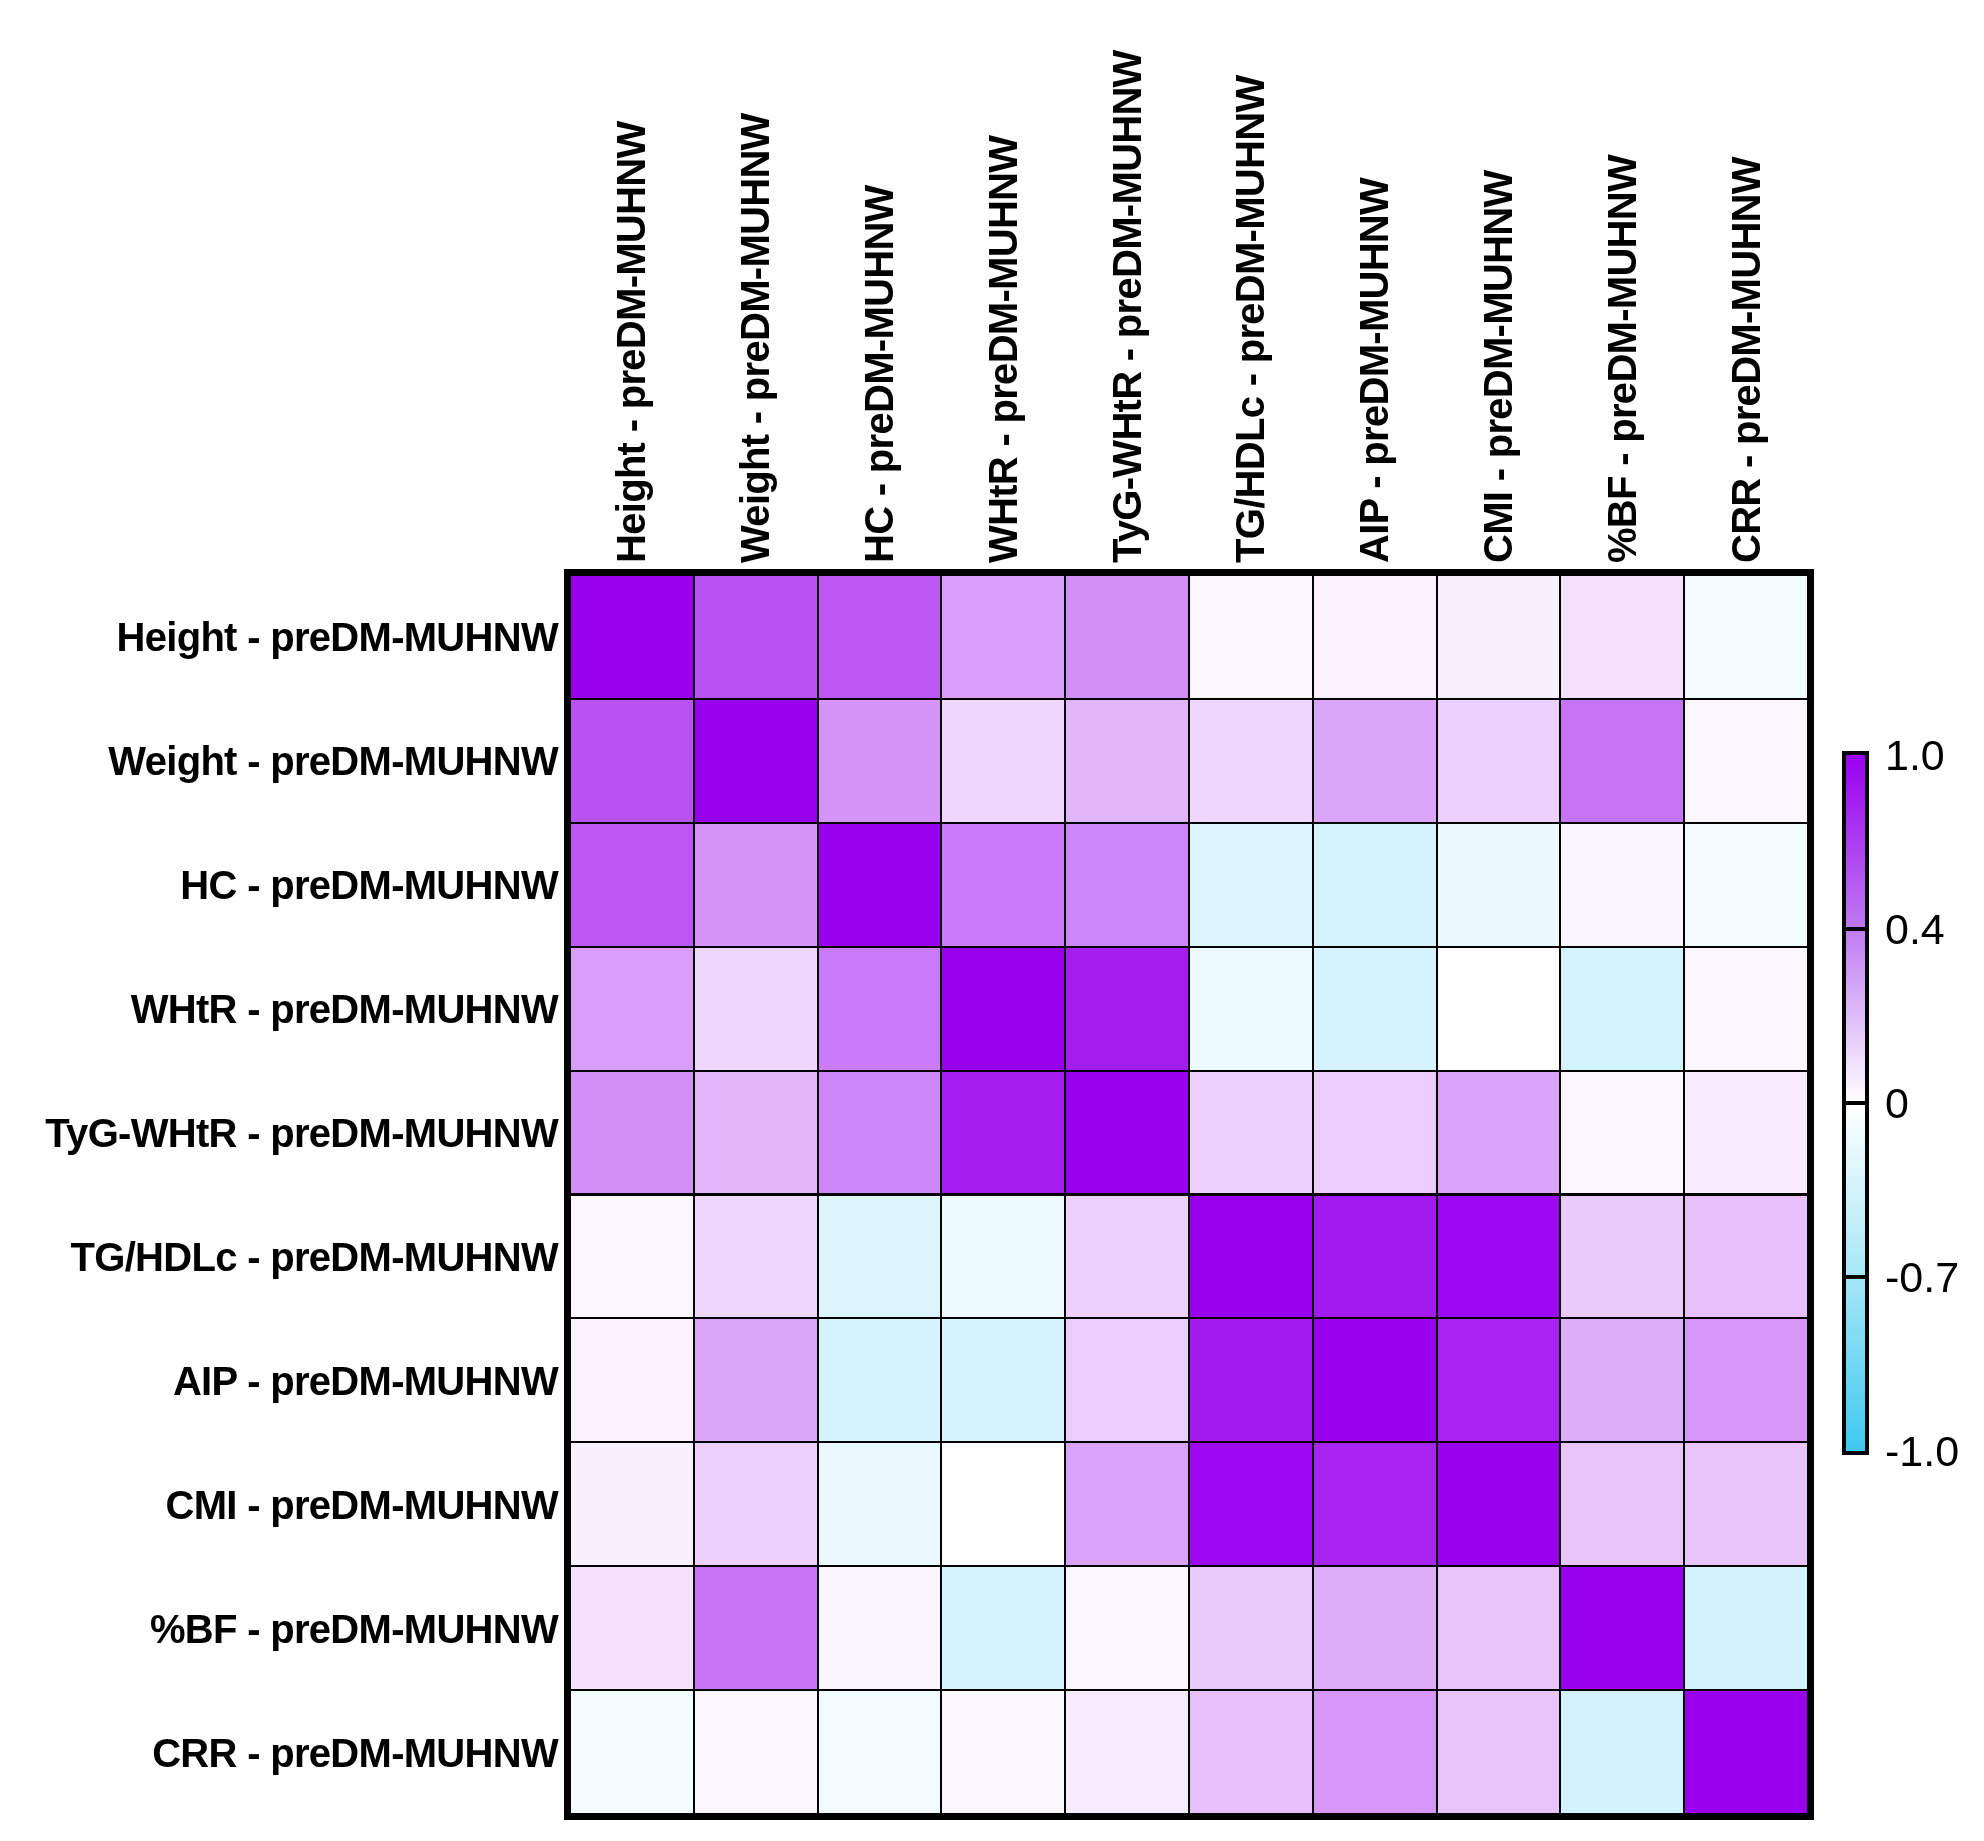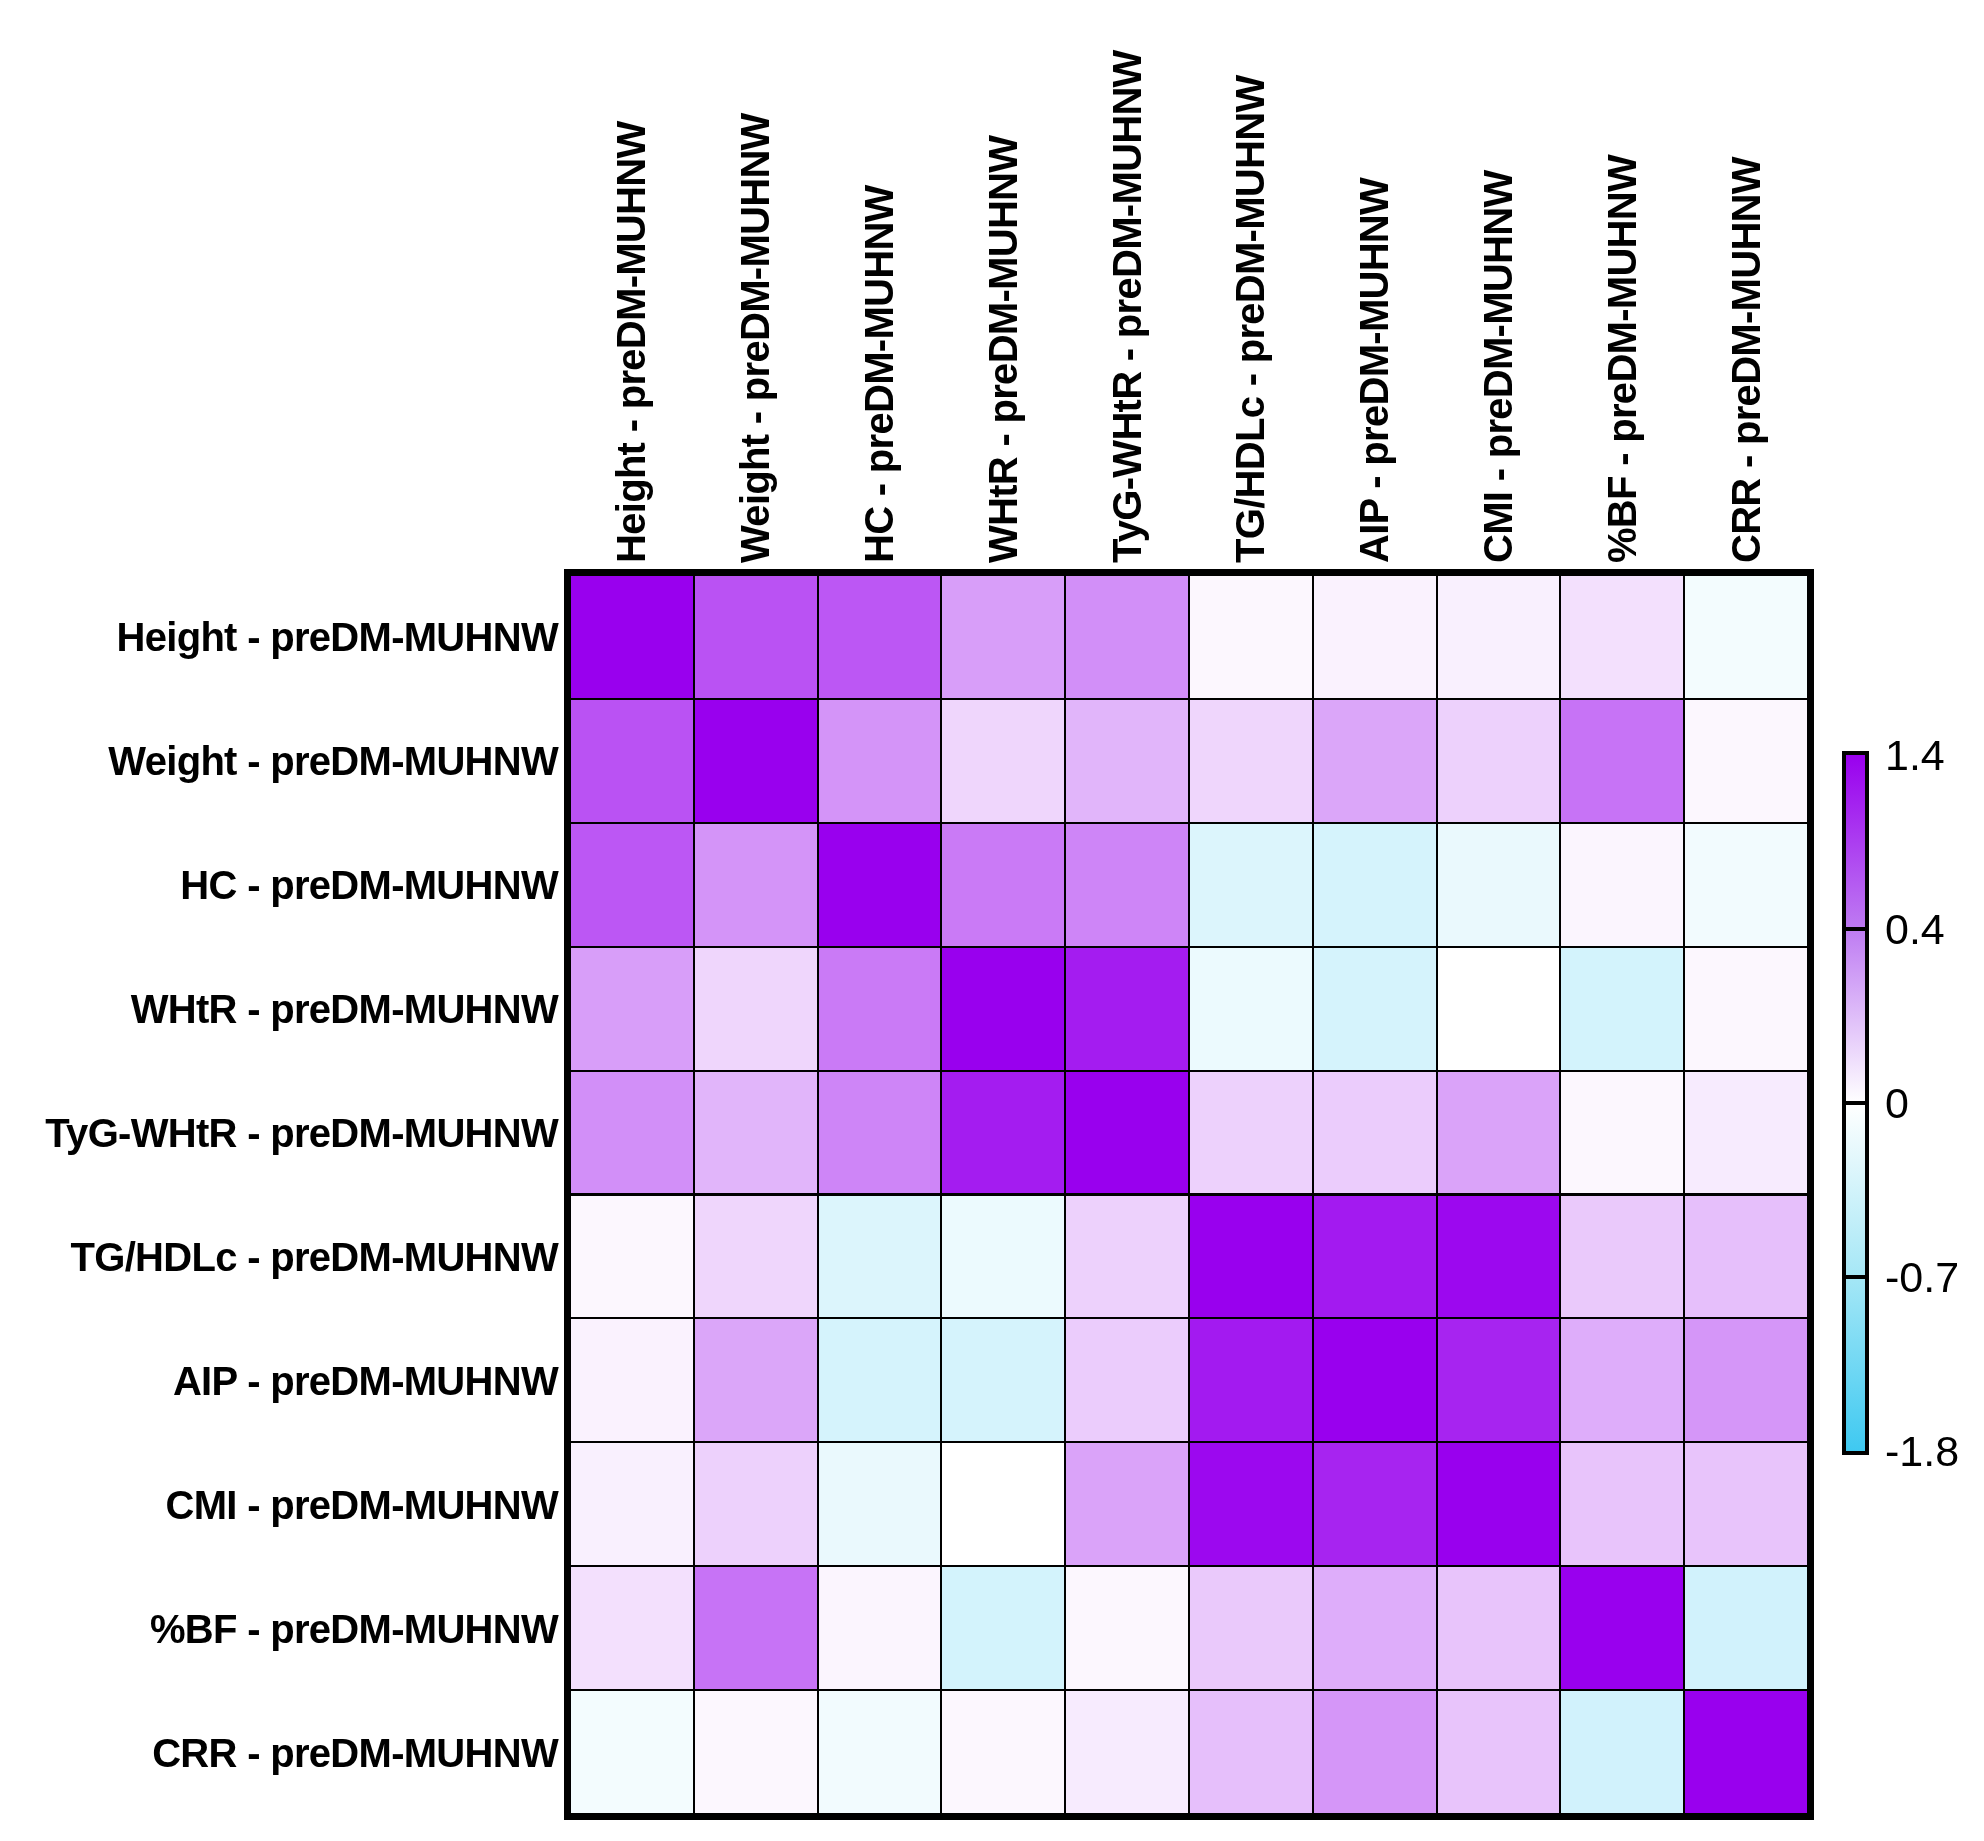--- a/index.html
+++ b/index.html
@@ -165,19 +165,19 @@
 </div>
 
 <div id="colorbar">
   <div id="colorbar-gradient" style="background: linear-gradient(rgb(153, 0, 238) 0%, rgb(190, 123, 242) 25%, rgb(255, 255, 255) 50%, rgb(165, 231, 246) 75%, rgb(63, 201, 241) 100%);">
       <div class="cb-tickline" style="top: calc(25% - 1.8px);"></div>
       <div class="cb-tickline" style="top: calc(50% - 1.8px);"></div>
       <div class="cb-tickline" style="top: calc(75% - 1.8px);"></div>
     </div>
 </div>
 <div id="colorbar-labels">
-    <div class="cb-label" style="top: 755px;">1.4</div>
+    <div class="cb-label" style="top: 755px;">1.0</div>
     <div class="cb-label" style="top: 929px;">0.4</div>
     <div class="cb-label" style="top: 1103px;">0</div>
     <div class="cb-label" style="top: 1277px;">-0.7</div>
-    <div class="cb-label" style="top: 1451px;">-1.8</div>
+    <div class="cb-label" style="top: 1451px;">-1.0</div>
   </div>
 
 
 </body></html>

